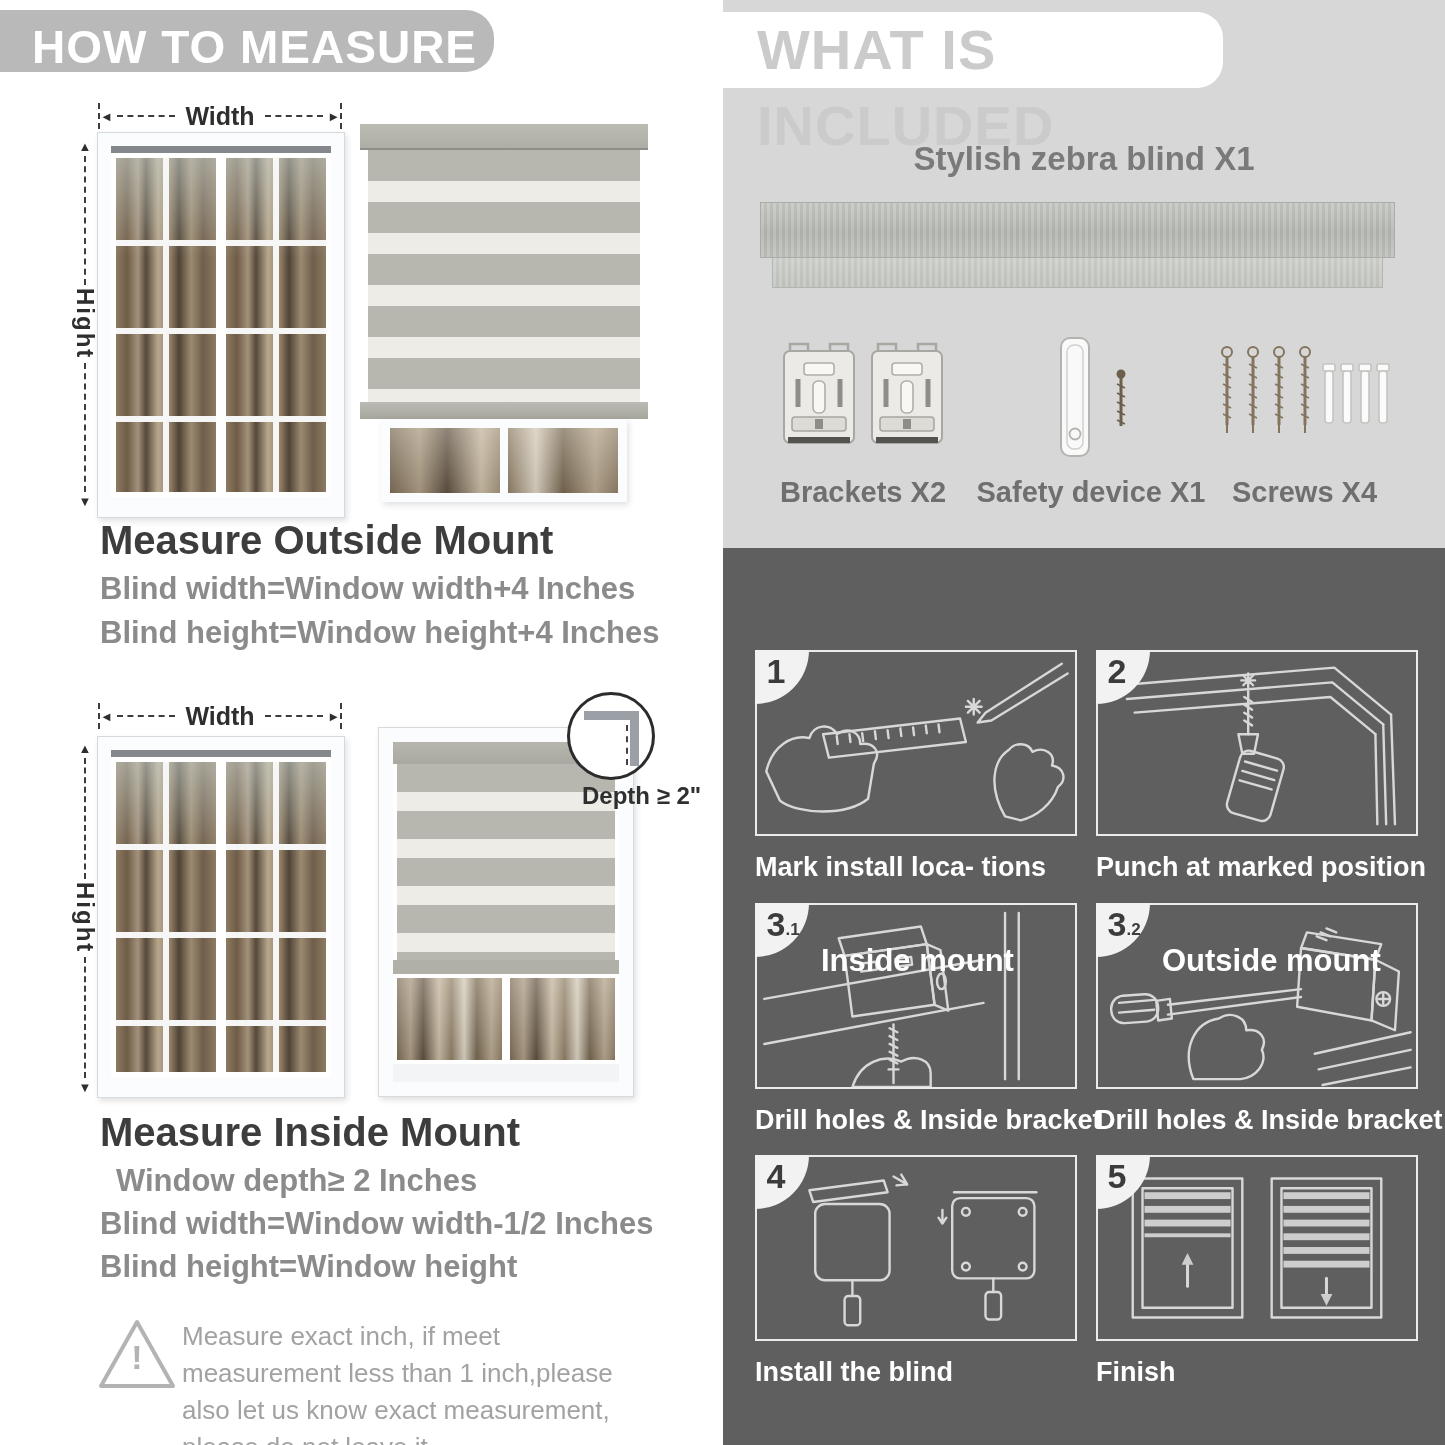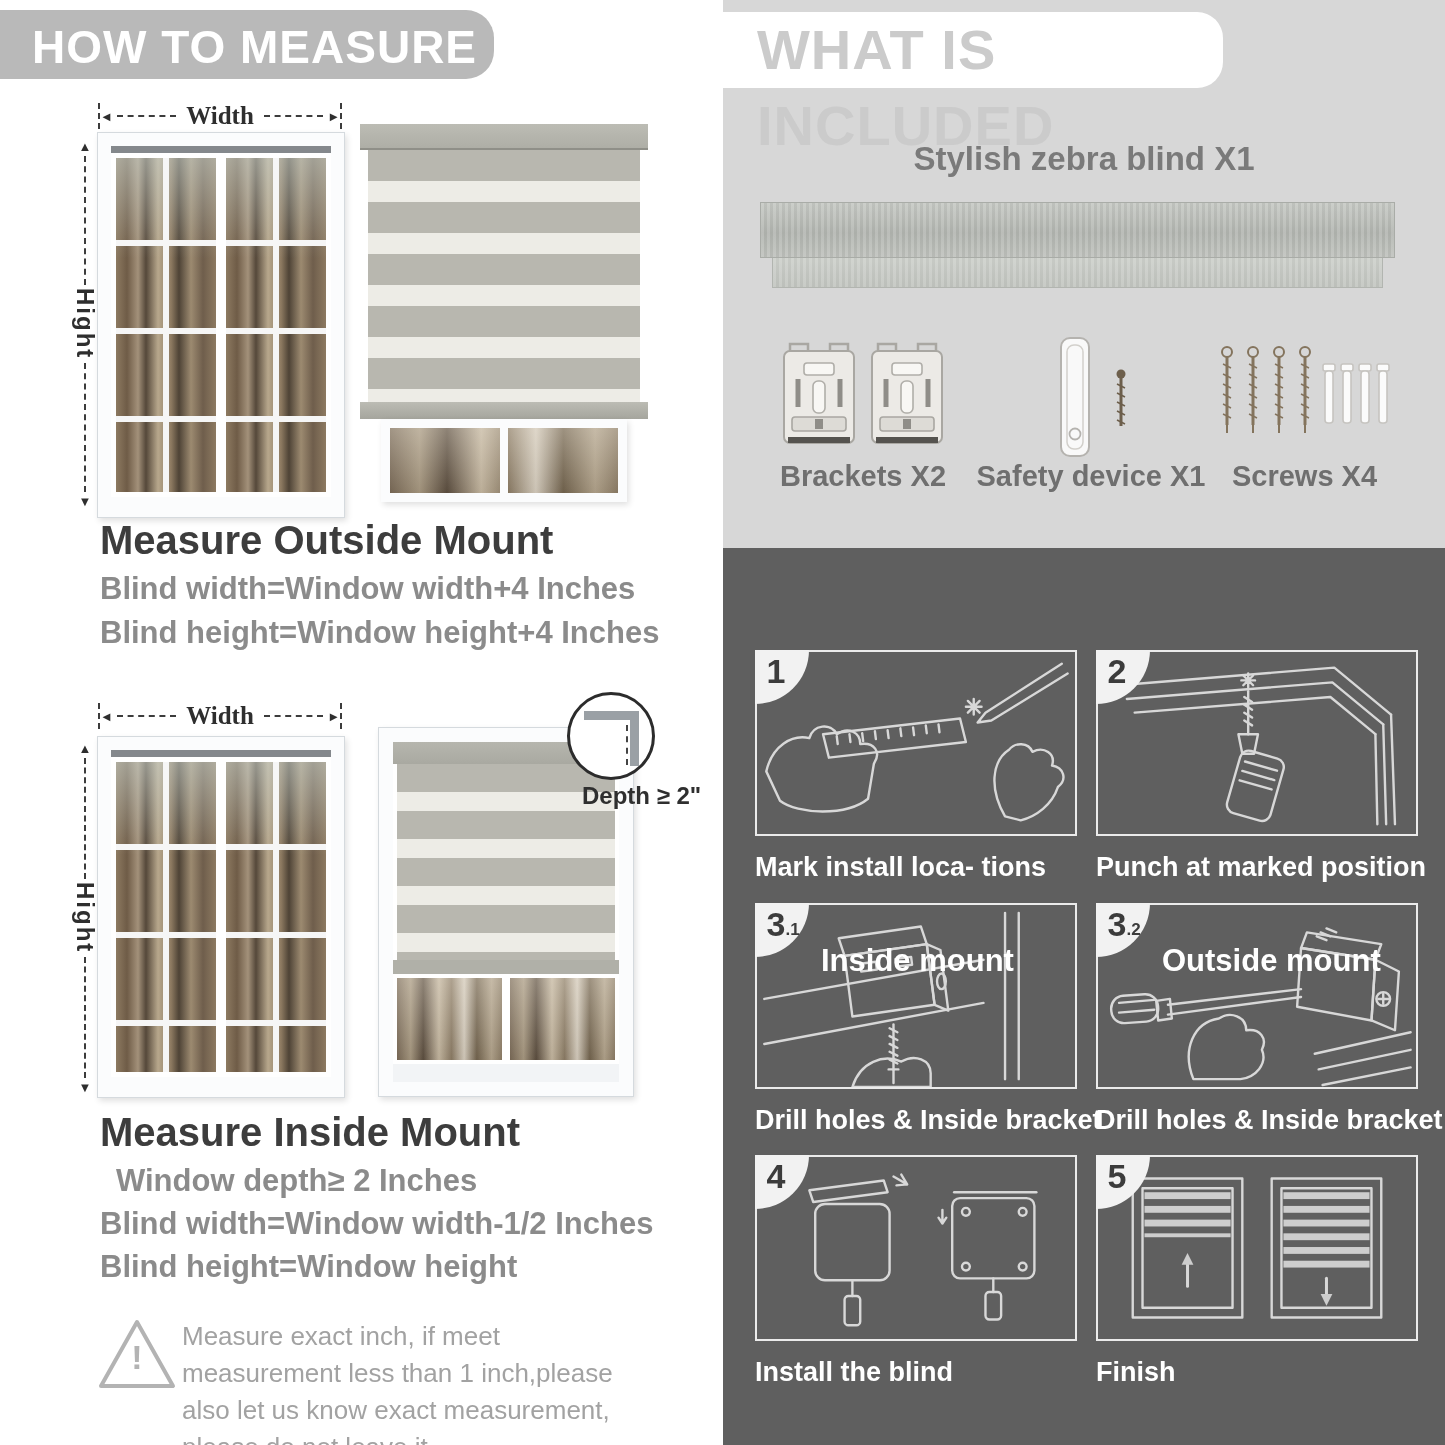--- a/index.html
+++ b/index.html
@@ -4,29 +4,29 @@
 <style>
   html,body{margin:0;padding:0;background:#ffffff;}
   #canvas{
     position:relative;width:1445px;height:1445px;overflow:hidden;
     font-family:"Liberation Sans",sans-serif;background:#ffffff;
   }
   .abs{position:absolute;}
 
   
   .left-header{
-    left:0;top:10px;width:494px;height:69px;background:#b9b9b9;
+    left:0;top:10px;width:494px;height:62px;background:#b9b9b9;
     border-radius:0 28px 28px 0;color:#ffffff;font-weight:bold;font-size:46px;
     line-height:74px;padding-left:32px;box-sizing:border-box;letter-spacing:1px;
   }
   
   .harrow{display:flex;align-items:center;height:28px;}
   .harrow .ah{color:#2e2e2e;font-size:13px;line-height:1;}
   .harrow .hdash{flex:1;border-top:2.5px dashed #3c3c3c;height:0;margin:0 4px;}
-  .harrow .hlbl{font-size:25px;font-weight:bold;color:#2e2e2e;padding:0 6px;white-space:nowrap;font-family:Liberation Serif, serif;}
+  .harrow .hlbl{font-size:25px;font-weight:bold;color:#2e2e2e;padding:0 6px;white-space:nowrap;}
   .htick{width:0;height:26px;border-left:2px dashed #3c3c3c;}
   .varrow{display:flex;flex-direction:column;align-items:center;width:26px;}
   .varrow .ah{color:#2e2e2e;font-size:13px;line-height:1;}
   .varrow .vdash{flex:1;border-left:2.5px dashed #3c3c3c;width:0;margin:3px 0;}
   .varrow .vlbl{writing-mode:vertical-rl;font-size:24px;font-weight:bold;color:#2e2e2e;letter-spacing:2px;}
 
   
   .window{
     background:#fbfcfd;border:1px solid #d5dade;box-shadow:2px 3px 6px rgba(0,0,0,.12);
     padding:13px 13px 20px 13px;box-sizing:border-box;
@@ -96,21 +96,21 @@
   .headrail-main{left:760px;top:202px;width:635px;height:56px;
     background:
       repeating-linear-gradient(90deg, rgba(255,255,255,.10) 0 3px, rgba(0,0,0,.04) 3px 6px),
       linear-gradient(180deg,#c6c9c4,#b3b6b1 55%,#bfc2bd);
     border:1px solid #a9aca7;box-sizing:border-box;}
   .headrail-lip{left:772px;top:258px;width:611px;height:30px;
     background:
       repeating-linear-gradient(90deg, rgba(255,255,255,.10) 0 3px, rgba(0,0,0,.03) 3px 6px),
       linear-gradient(180deg,#cdd0cb,#c2c5c0);
     border:1px solid #b2b5b0;border-top:none;box-sizing:border-box;}
-  .comp{display:flex;flex-direction:column;align-items:center;}
+  .comp{display:flex;flex-direction:column;align-items:center;gap:16px;}
   .comp .art-zone{height:124px;display:flex;align-items:center;justify-content:center;}
   .comp-label{font-size:29px;font-weight:bold;color:#6f6f6f;white-space:nowrap;}
 
   .dark-panel{left:723px;top:548px;width:722px;height:897px;background:#5f5f5f;}
   .white-band2{left:723px;top:560px;width:605px;height:70px;background:#ffffff;
     border-radius:0 26px 26px 0;color:#414141;font-weight:bold;font-size:44px;
     line-height:70px;padding-left:36px;box-sizing:border-box;letter-spacing:.5px;}
 
   .step{width:322px;}
   .panel{position:relative;width:322px;height:186px;border:2.5px solid #ebebeb;box-sizing:border-box;}

